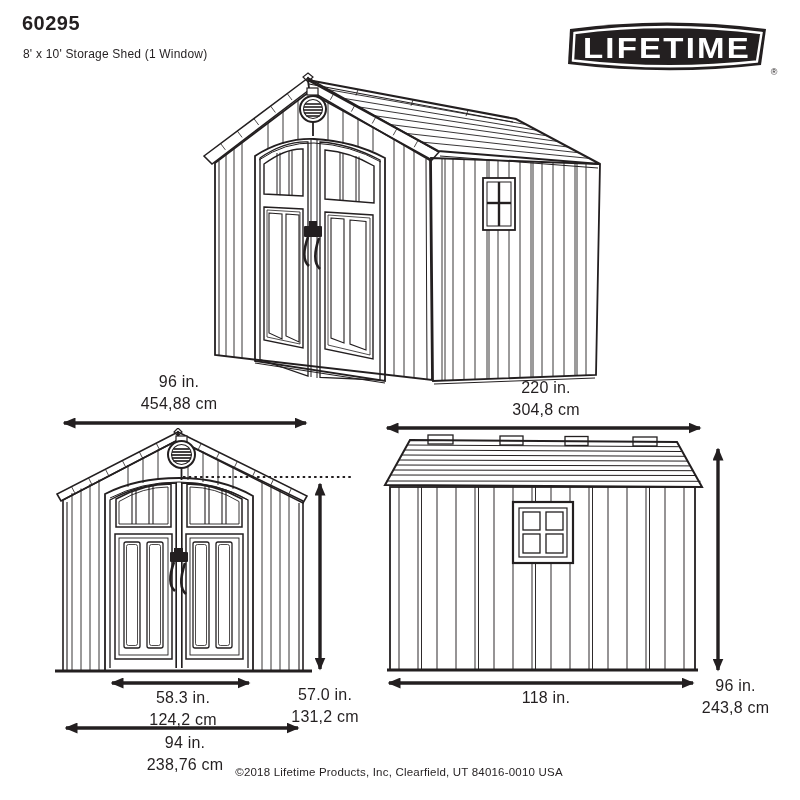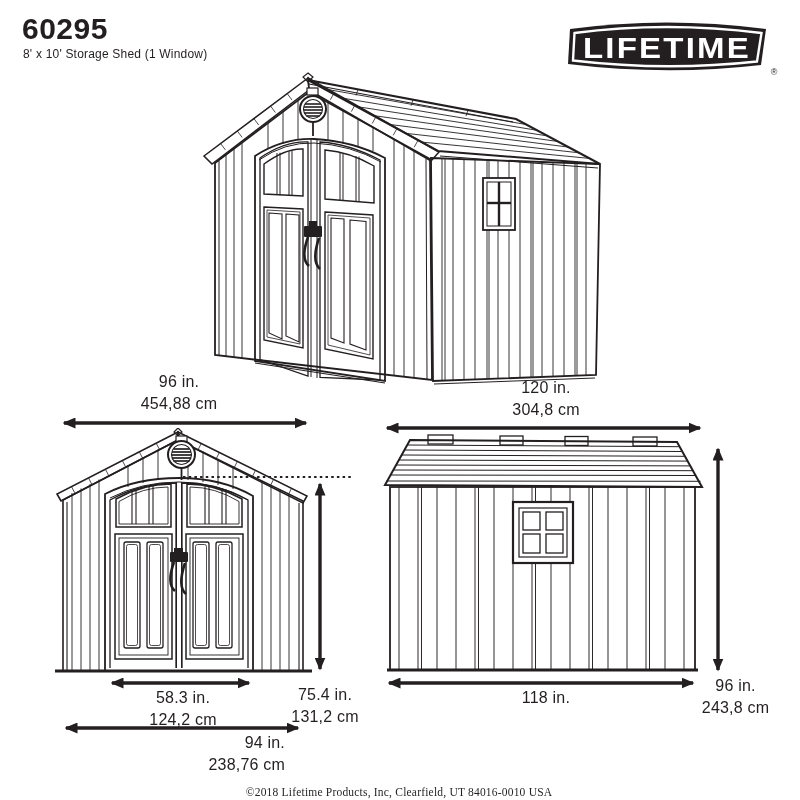--- a/index.html
+++ b/index.html
@@ -1,19 +1,19 @@
 <!DOCTYPE html>
 <html><head>
 <meta charset="utf-8">
 <style>
   html,body{margin:0;padding:0;background:#fff;}
   #page{position:relative;width:800px;height:800px;background:#fff;overflow:hidden;
         font-family:"Liberation Sans",sans-serif;color:#231f20;}
   .abs{position:absolute;}
-  #model-number{left:22px;top:12px;font-size:30px;font-weight:800;letter-spacing:.5px;}
+  #model-number{left:22px;top:12px;font-size:20px;font-weight:800;letter-spacing:.5px;}
   #product-name{left:23px;top:47px;font-size:12px;font-weight:400;letter-spacing:.2px;}
   .dim{position:absolute;text-align:center;font-size:16px;line-height:22px;letter-spacing:.2px;}
   #copyright{position:absolute;text-align:center;font-size:11.5px;letter-spacing:.2px;}
   svg{display:block;}
   .overlay{pointer-events:none;}
   .ln{stroke:#231f20;fill:none;}
 </style>
 </head>
 <body>
 
@@ -349,37 +349,37 @@
       <line x1="718" y1="449" x2="718" y2="670" marker-start="url(#ah)" marker-end="url(#ah)"></line>
     </g>
     <line x1="183" y1="477" x2="352" y2="477" stroke="#231f20" stroke-width="2.2" stroke-dasharray="2.5 3.2"></line>
   </svg>
 
   <div class="dim" style="left:54px;top:371px;width:250px;">
     <div>96 in.</div>
     <div>454,88 cm</div>
   </div>
   <div class="dim" style="left:421px;top:377px;width:250px;">
-    <div>120 in.</div>
+    <div>220 in.</div>
     <div>304,8 cm</div>
   </div>
   <div class="dim" style="left:108px;top:687px;width:150px;">
     <div>58.3 in.</div>
     <div>124,2 cm</div>
   </div>
   <div class="dim" style="left:270px;top:684px;width:110px;">
-    <div>75.4 in.</div>
+    <div>57.0 in.</div>
     <div>131,2 cm</div>
   </div>
-  <div class="dim" style="left:85px;top:732px;width:200px;text-align:right;">
+  <div class="dim" style="left:85px;top:732px;width:200px;">
     <div>94 in.</div>
     <div>238,76 cm</div>
   </div>
   <div class="dim" style="left:446px;top:687px;width:200px;">
     <div>118 in.</div>
   </div>
   <div class="dim" style="left:683px;top:675px;width:105px;">
     <div>96 in.</div>
     <div>243,8 cm</div>
   </div>
 
-  <div id="copyright" style="left:199px;top:786px;width:400px;font-family:Liberation Serif, serif;">©2018 Lifetime Products, Inc, Clearfield, UT 84016-0010 USA</div>
+  <div id="copyright" style="left:199px;top:766px;width:400px;">©2018 Lifetime Products, Inc, Clearfield, UT 84016-0010 USA</div>
 </div>
 
 </body></html>

